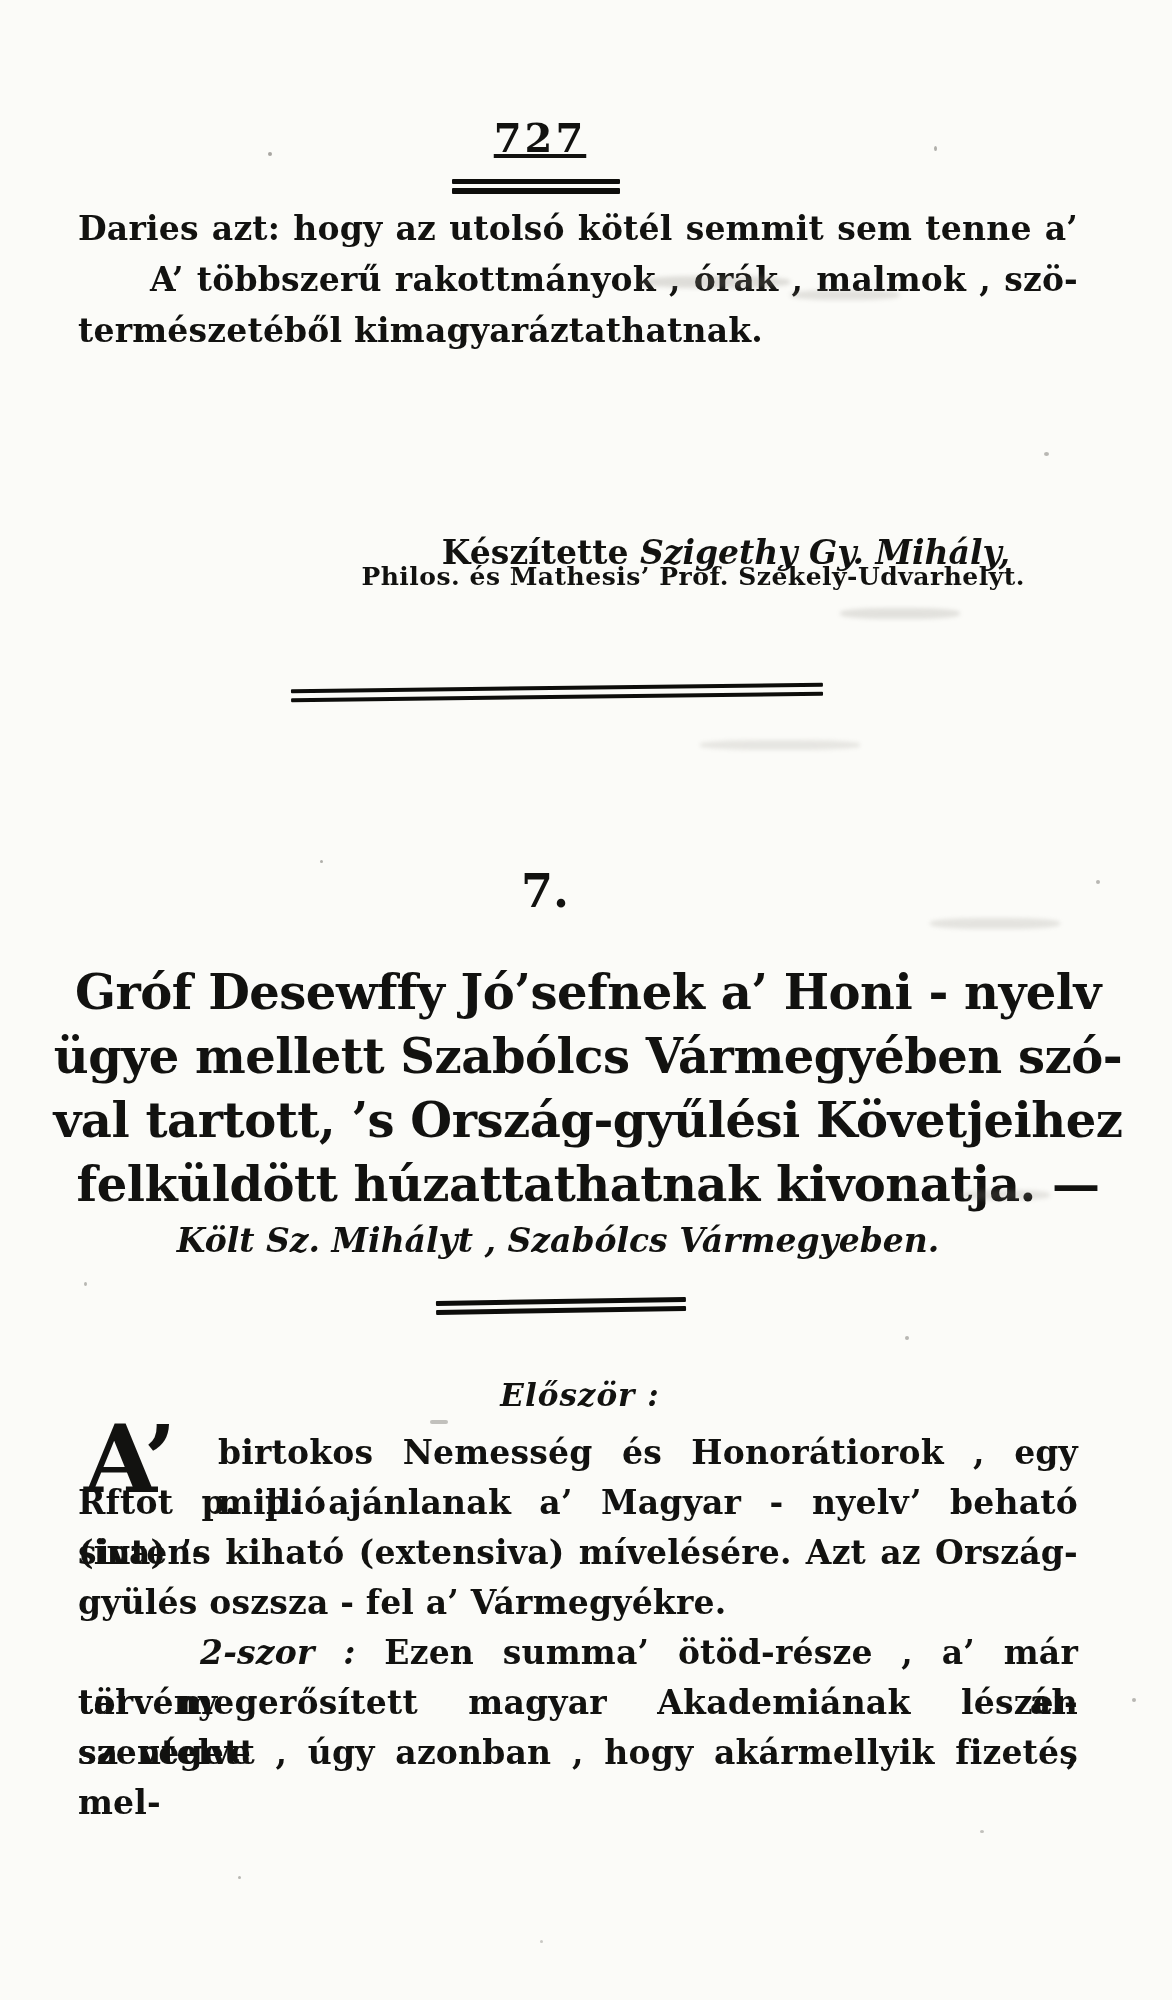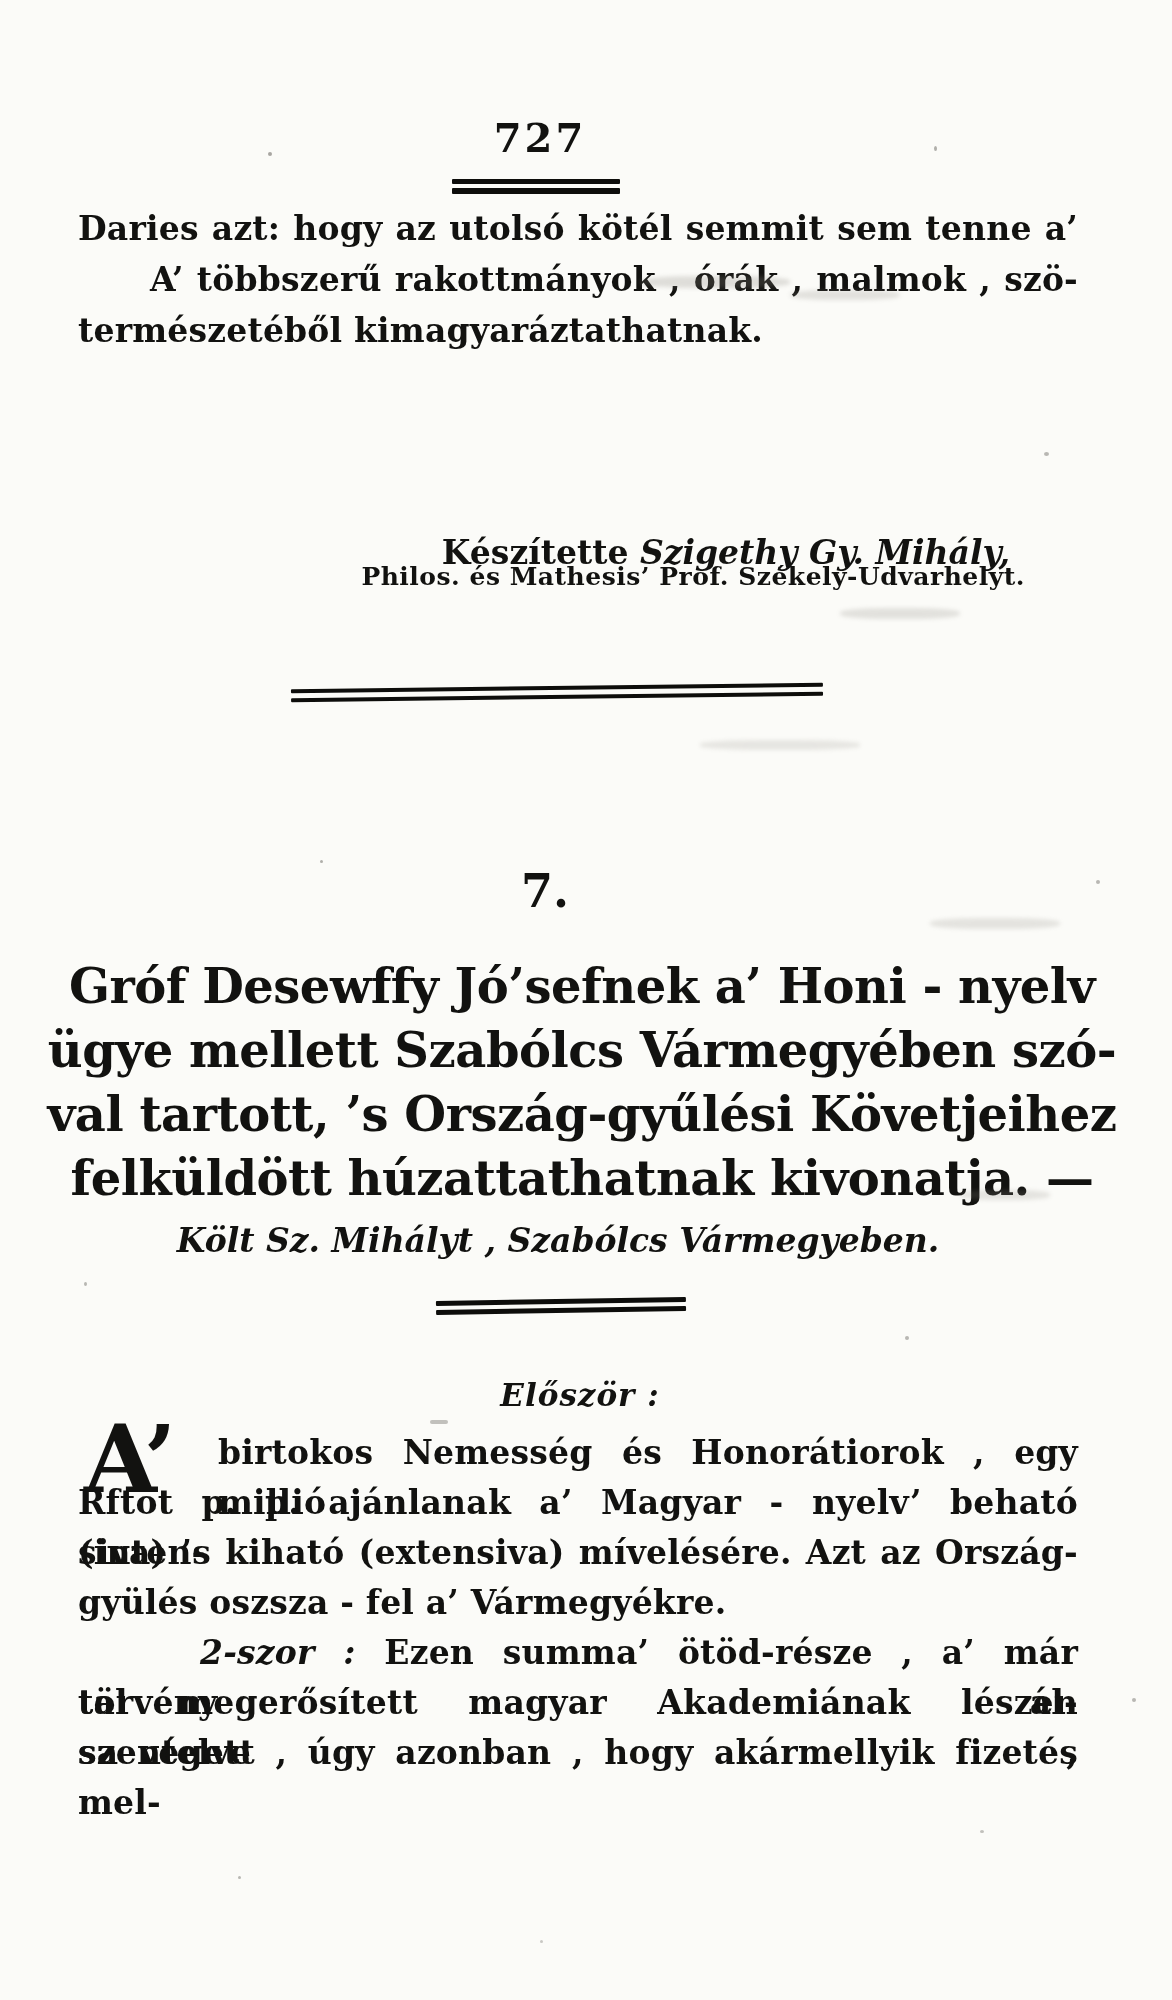--- a/index.html
+++ b/index.html
@@ -6,21 +6,21 @@
   body{
     width:1172px;height:2000px;position:relative;
     background:#fbfbf8;
     font-family:"DejaVu Serif", serif;
     color:#121210;
   }
   .abs{position:absolute;}
 
   
   #pagenum{top:114px;left:0;width:1080px;text-align:center;
-    font-size:40px;font-weight:700;letter-spacing:3px;}
+    font-size:40px;font-weight:700;letter-spacing:3px;text-decoration:underline;}
   .rule i{display:block;background:#0d0d0b;border-radius:1px;}
   #rule-top{top:179px;left:452px;width:168px;}
   #rule-top i.a{height:5px;margin-bottom:4px;}
   #rule-top i.b{height:6px;}
 
   
   .para{font-size:33px;font-weight:700;letter-spacing:.2px;}
   #para1{top:203px;left:78px;width:1000px;}
   .bl{height:51px;line-height:51px;text-align:justify;text-align-last:justify;}
   #para2 .bl,#para3 .bl{height:50px;line-height:50px;}
@@ -82,21 +82,21 @@
 
 <div id="byline" class="abs"><span>Készítette </span><span class="it">Szigethy Gy. Mihály,</span></div>
 <div id="byline2" class="abs">Philos. és Mathesis’ Prof. Székely-Udvarhelyt.</div>
 
 <div id="rule-mid" class="abs rule">
     <i class="a"></i>
     <i class="b"></i>
   </div>
 
 <div id="secnum" class="abs">7.</div>
-<h1 id="title" class="abs" style="margin:4px;">
+<h1 id="title" class="abs" style="margin:10px;">
   <div>Gróf Desewffy Jó’sefnek a’ Honi - nyelv</div>
   <div>ügye mellett Szabólcs Vármegyében szó-</div>
   <div>val tartott, ’s Ország-gyűlési Követjeihez</div>
   <div>felküldött húzattathatnak kivonatja. —</div>
 </h1>
 <div id="subtitle" class="abs">Költ Sz. Mihályt , Szabólcs Vármegyeben.</div>
 <div id="rule-sub" class="abs rule">
     <i class="a"></i>
     <i class="b"></i>
   </div>

